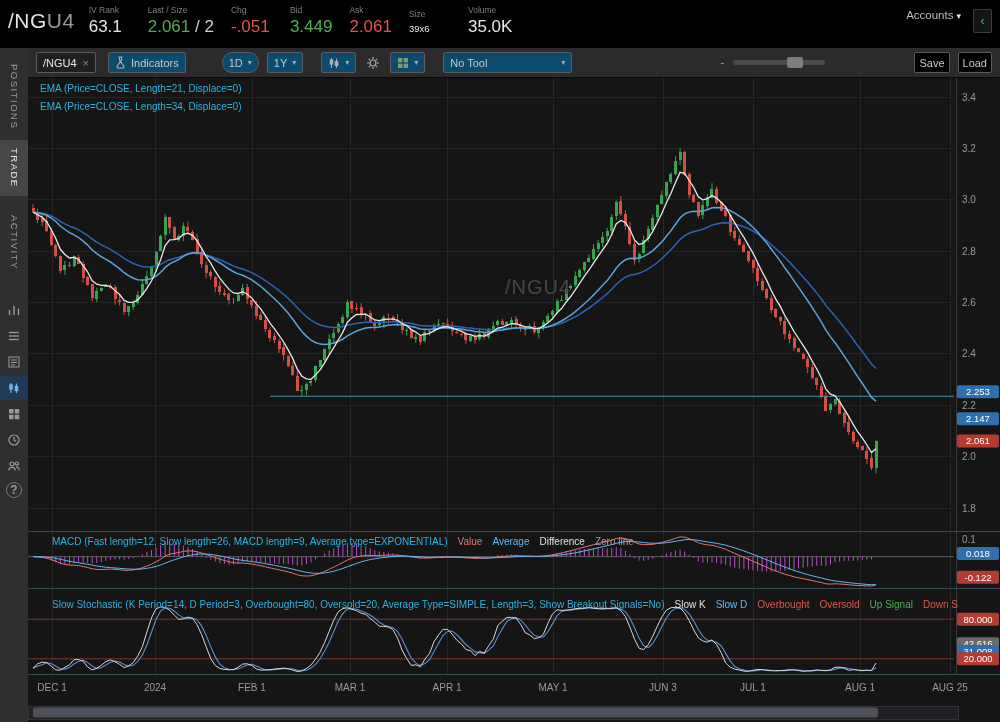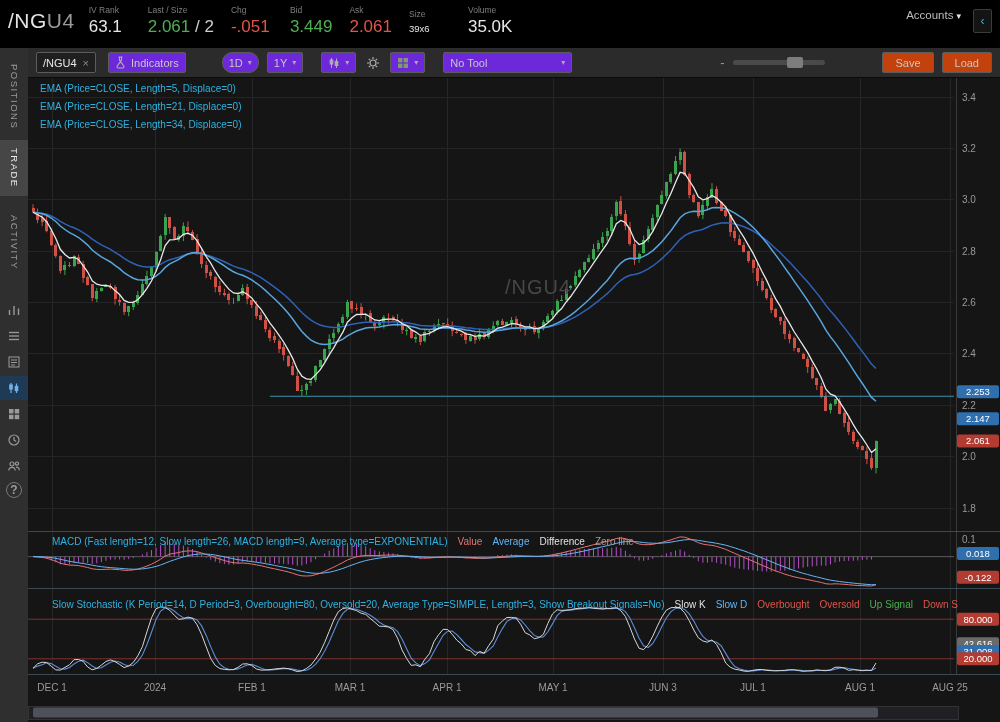--- a/index.html
+++ b/index.html
@@ -31,31 +31,31 @@
   .vtab{position:absolute;left:0;width:28px;writing-mode:vertical-rl;display:flex;align-items:center;justify-content:center;font-size:9.5px;letter-spacing:1.5px;color:#9c9c9c;box-sizing:border-box;}
   .vtab.active{background:#464646;color:#eaeaea;}
   .sicon{position:absolute;left:0;width:28px;height:24px;display:flex;align-items:center;justify-content:center;}
   .sicon.active{background:#1f3a55;}
   .sicon svg{display:block;}
   .help-glyph{color:#9c9c9c;font-size:12px;border:1px solid #777;border-radius:50%;width:14px;height:14px;line-height:14px;text-align:center;font-weight:bold;}
 
   
   .chart-col{position:relative;flex:1;height:674px;background:#151515;overflow:hidden;}
   .toolbar{height:30px;background:#2b2b2b;border-bottom:1px solid #0a0a0a;display:flex;align-items:center;padding:0 8px;box-sizing:border-box;gap:8px;}
-  .tbox{height:19px;background:#6d28d9;border:1px solid #5c5c5c;border-radius:2px;color:#c8c8c8;font-size:11px;display:flex;align-items:center;padding:0 6px;gap:5px;white-space:nowrap;}
+  .tbox{height:19px;background:#0c4a6e;border:1px solid #5c5c5c;border-radius:2px;color:#c8c8c8;font-size:11px;display:flex;align-items:center;padding:0 6px;gap:5px;white-space:nowrap;}
   .tbox .caret{font-size:8px;color:#aaa;}
   .tbox .clear{color:#8a8a8a;font-size:11px;}
   .symbol-box{background:#1f1f1f;color:#e8e8e8;min-width:46px;justify-content:space-between;}
   .gear{border:none;background:none;padding:0 2px;}
   .tool-box{min-width:115px;justify-content:space-between;}
   .zoom-minus{color:#9a9a9a;font-size:13px;margin-left:140px;}
   .zoom-slider{width:92px;height:5px;background:#4a4a4a;border-radius:3px;position:relative;}
   .zoom-thumb{position:absolute;top:-3px;left:54px;width:16px;height:11px;background:#7d7d7d;border-radius:2px;}
   .save-btn{margin-left:auto;}
-  .tbtn{height:19px;background:#c2410c;border:1px solid #5c5c5c;border-radius:2px;color:#c8c8c8;font-size:11px;display:flex;align-items:center;padding:0 12px;}
+  .tbtn{height:19px;background:#000000;border:1px solid #5c5c5c;border-radius:2px;color:#c8c8c8;font-size:11px;display:flex;align-items:center;padding:0 4px;}
 
   .chart-wrap{position:absolute;top:30px;left:0;width:972px;height:644px;}
   .chart-wrap svg{display:block;}
 
   
   .ema-legend{position:absolute;left:12px;top:2px;color:#2fb1e0;font-size:10px;line-height:18px;pointer-events:none;}
   .watermark{position:absolute;left:440px;top:198px;width:140px;text-align:center;color:#474747;font-size:20px;letter-spacing:1px;pointer-events:none;}
   .study-row{position:absolute;left:12px;width:946px;font-size:10px;color:#2fb1e0;white-space:nowrap;overflow:hidden;pointer-events:none;padding-left:12px;}
   .study-row.macd{top:458px;}
   .study-row.stoch{top:521px;}
@@ -883,21 +883,20 @@
             <text x="525" y="613" fill="#9a9a9a" font-size="10" text-anchor="middle">MAY 1</text>
             <text x="635" y="613" fill="#9a9a9a" font-size="10" text-anchor="middle">JUN 3</text>
             <text x="725" y="613" fill="#9a9a9a" font-size="10" text-anchor="middle">JUL 1</text>
             <text x="832" y="613" fill="#9a9a9a" font-size="10" text-anchor="middle">AUG 1</text>
             <text x="922" y="613" fill="#9a9a9a" font-size="10" text-anchor="middle">AUG 25</text>
             <rect x="0" y="628" width="930" height="13" fill="#202024" stroke="#333" shape-rendering="crispEdges"></rect>
             <rect x="5" y="629.5" width="845" height="10" rx="2" fill="#4e5159"></rect>
           </svg>
 
         <div class="ema-legend">
-          <div>EMA (Price=CLOSE, Length=5, Displace=0)</div>
           <div>EMA (Price=CLOSE, Length=21, Displace=0)</div>
           <div>EMA (Price=CLOSE, Length=34, Displace=0)</div>
         </div>
 
         <div class="watermark">/NGU4</div>
 
         <div class="study-row macd">
           <span>MACD (Fast length=12, Slow length=26, MACD length=9, Average type=EXPONENTIAL)</span><span><span style="color: rgb(229, 115, 115); margin-left: 10px;">Value</span><span style="color: rgb(100, 181, 246); margin-left: 10px;">Average</span><span style="color: rgb(224, 224, 224); margin-left: 10px;">Difference</span><span style="color: rgb(158, 158, 158); margin-left: 10px;">Zero line</span></span>
         </div>
         <div class="study-row stoch">

